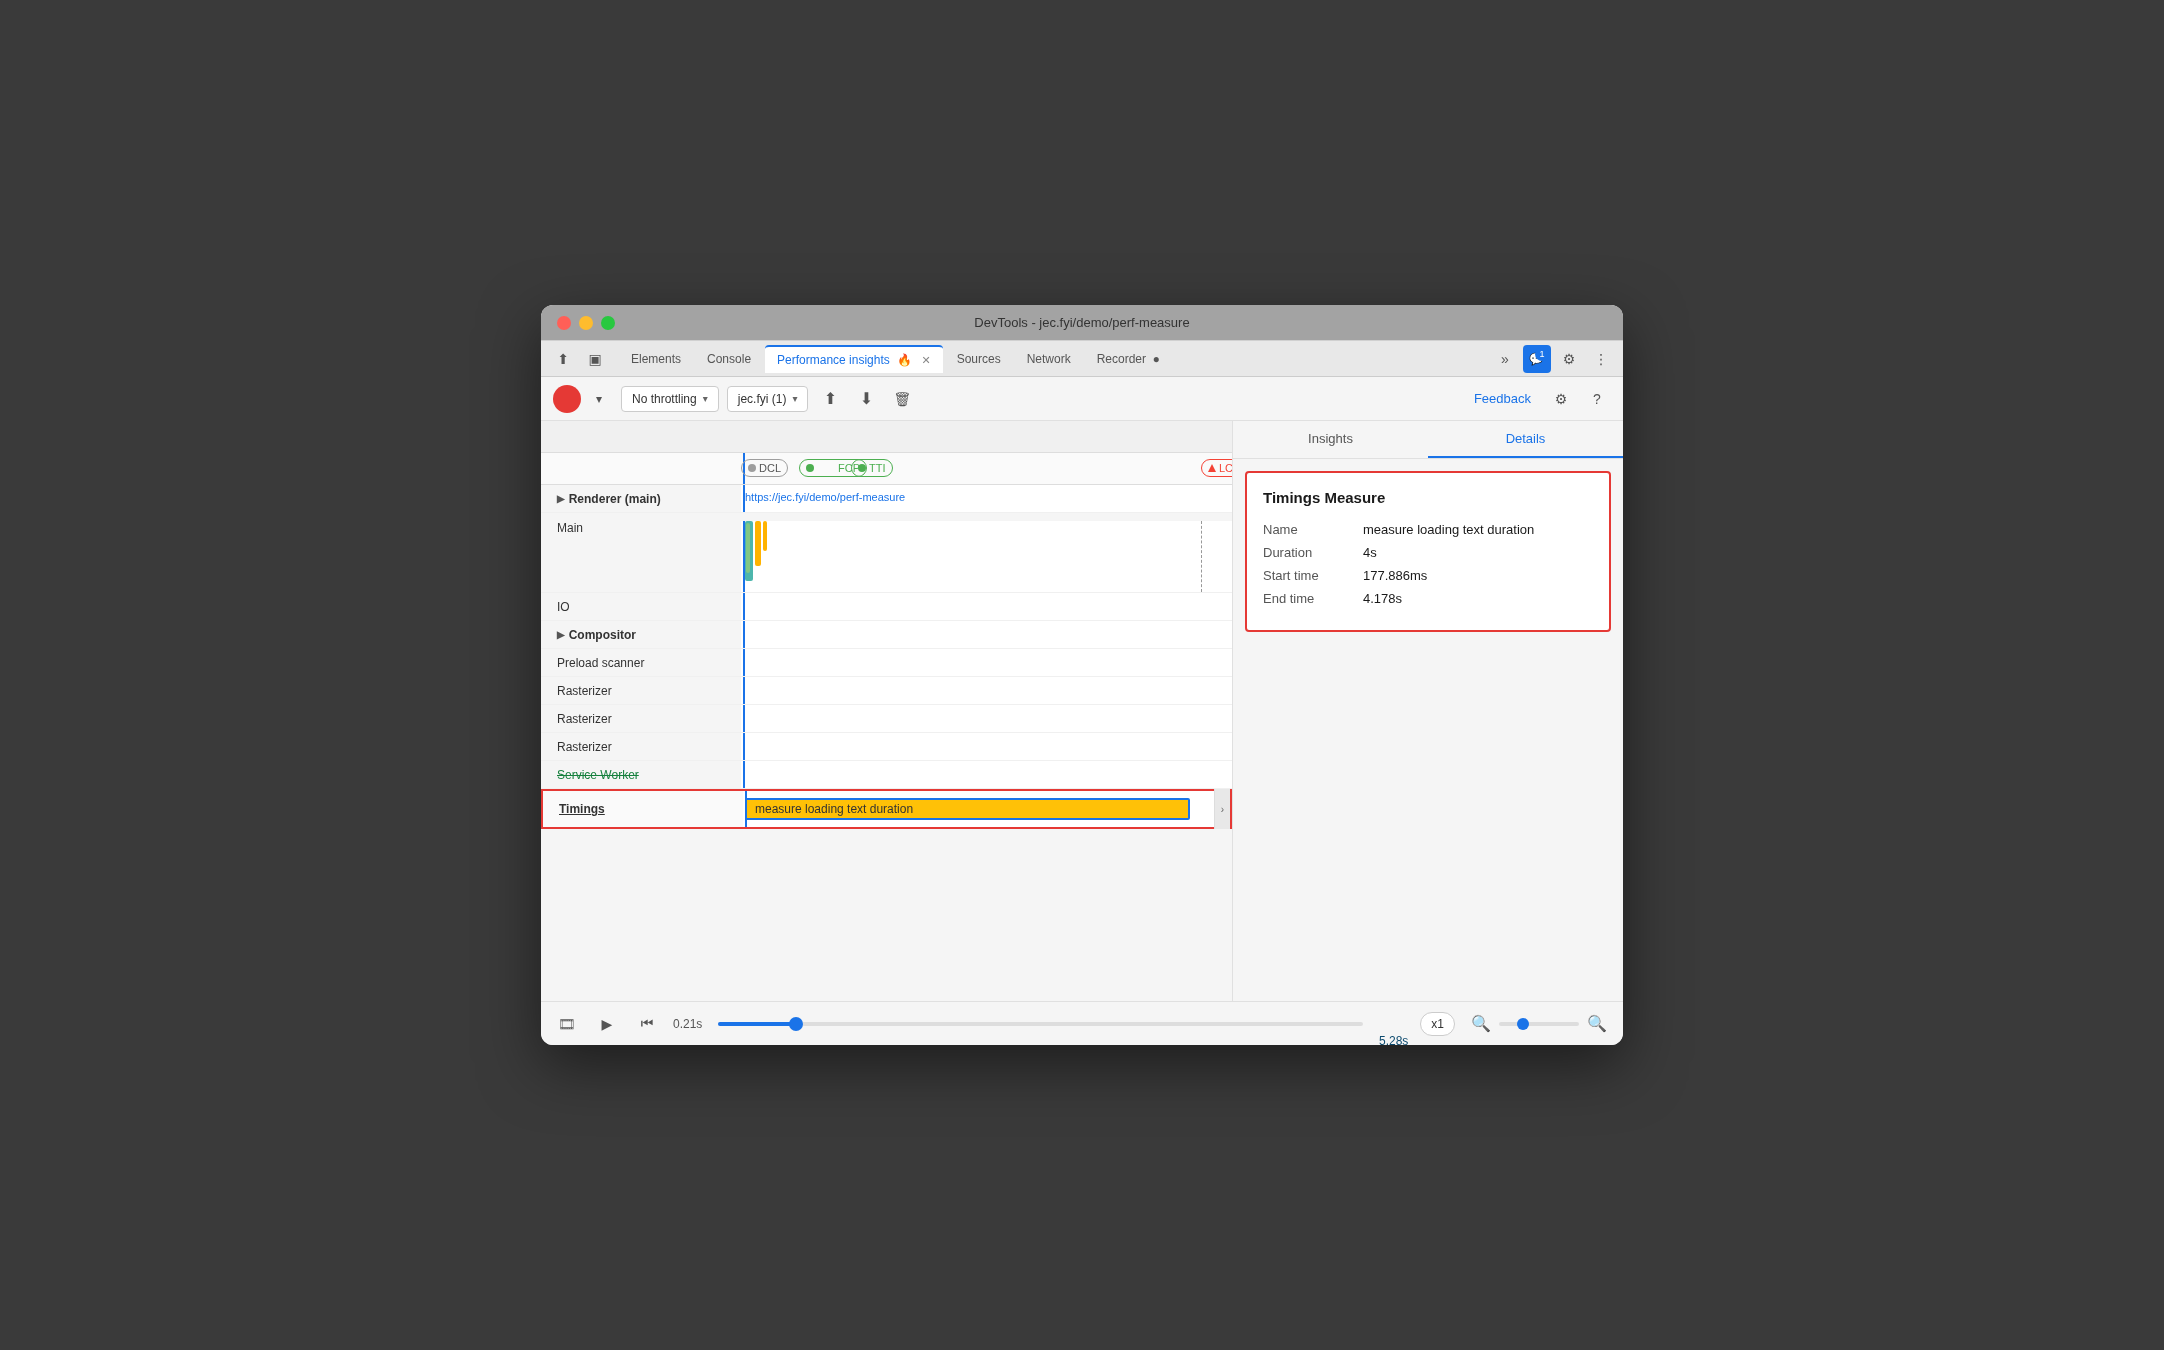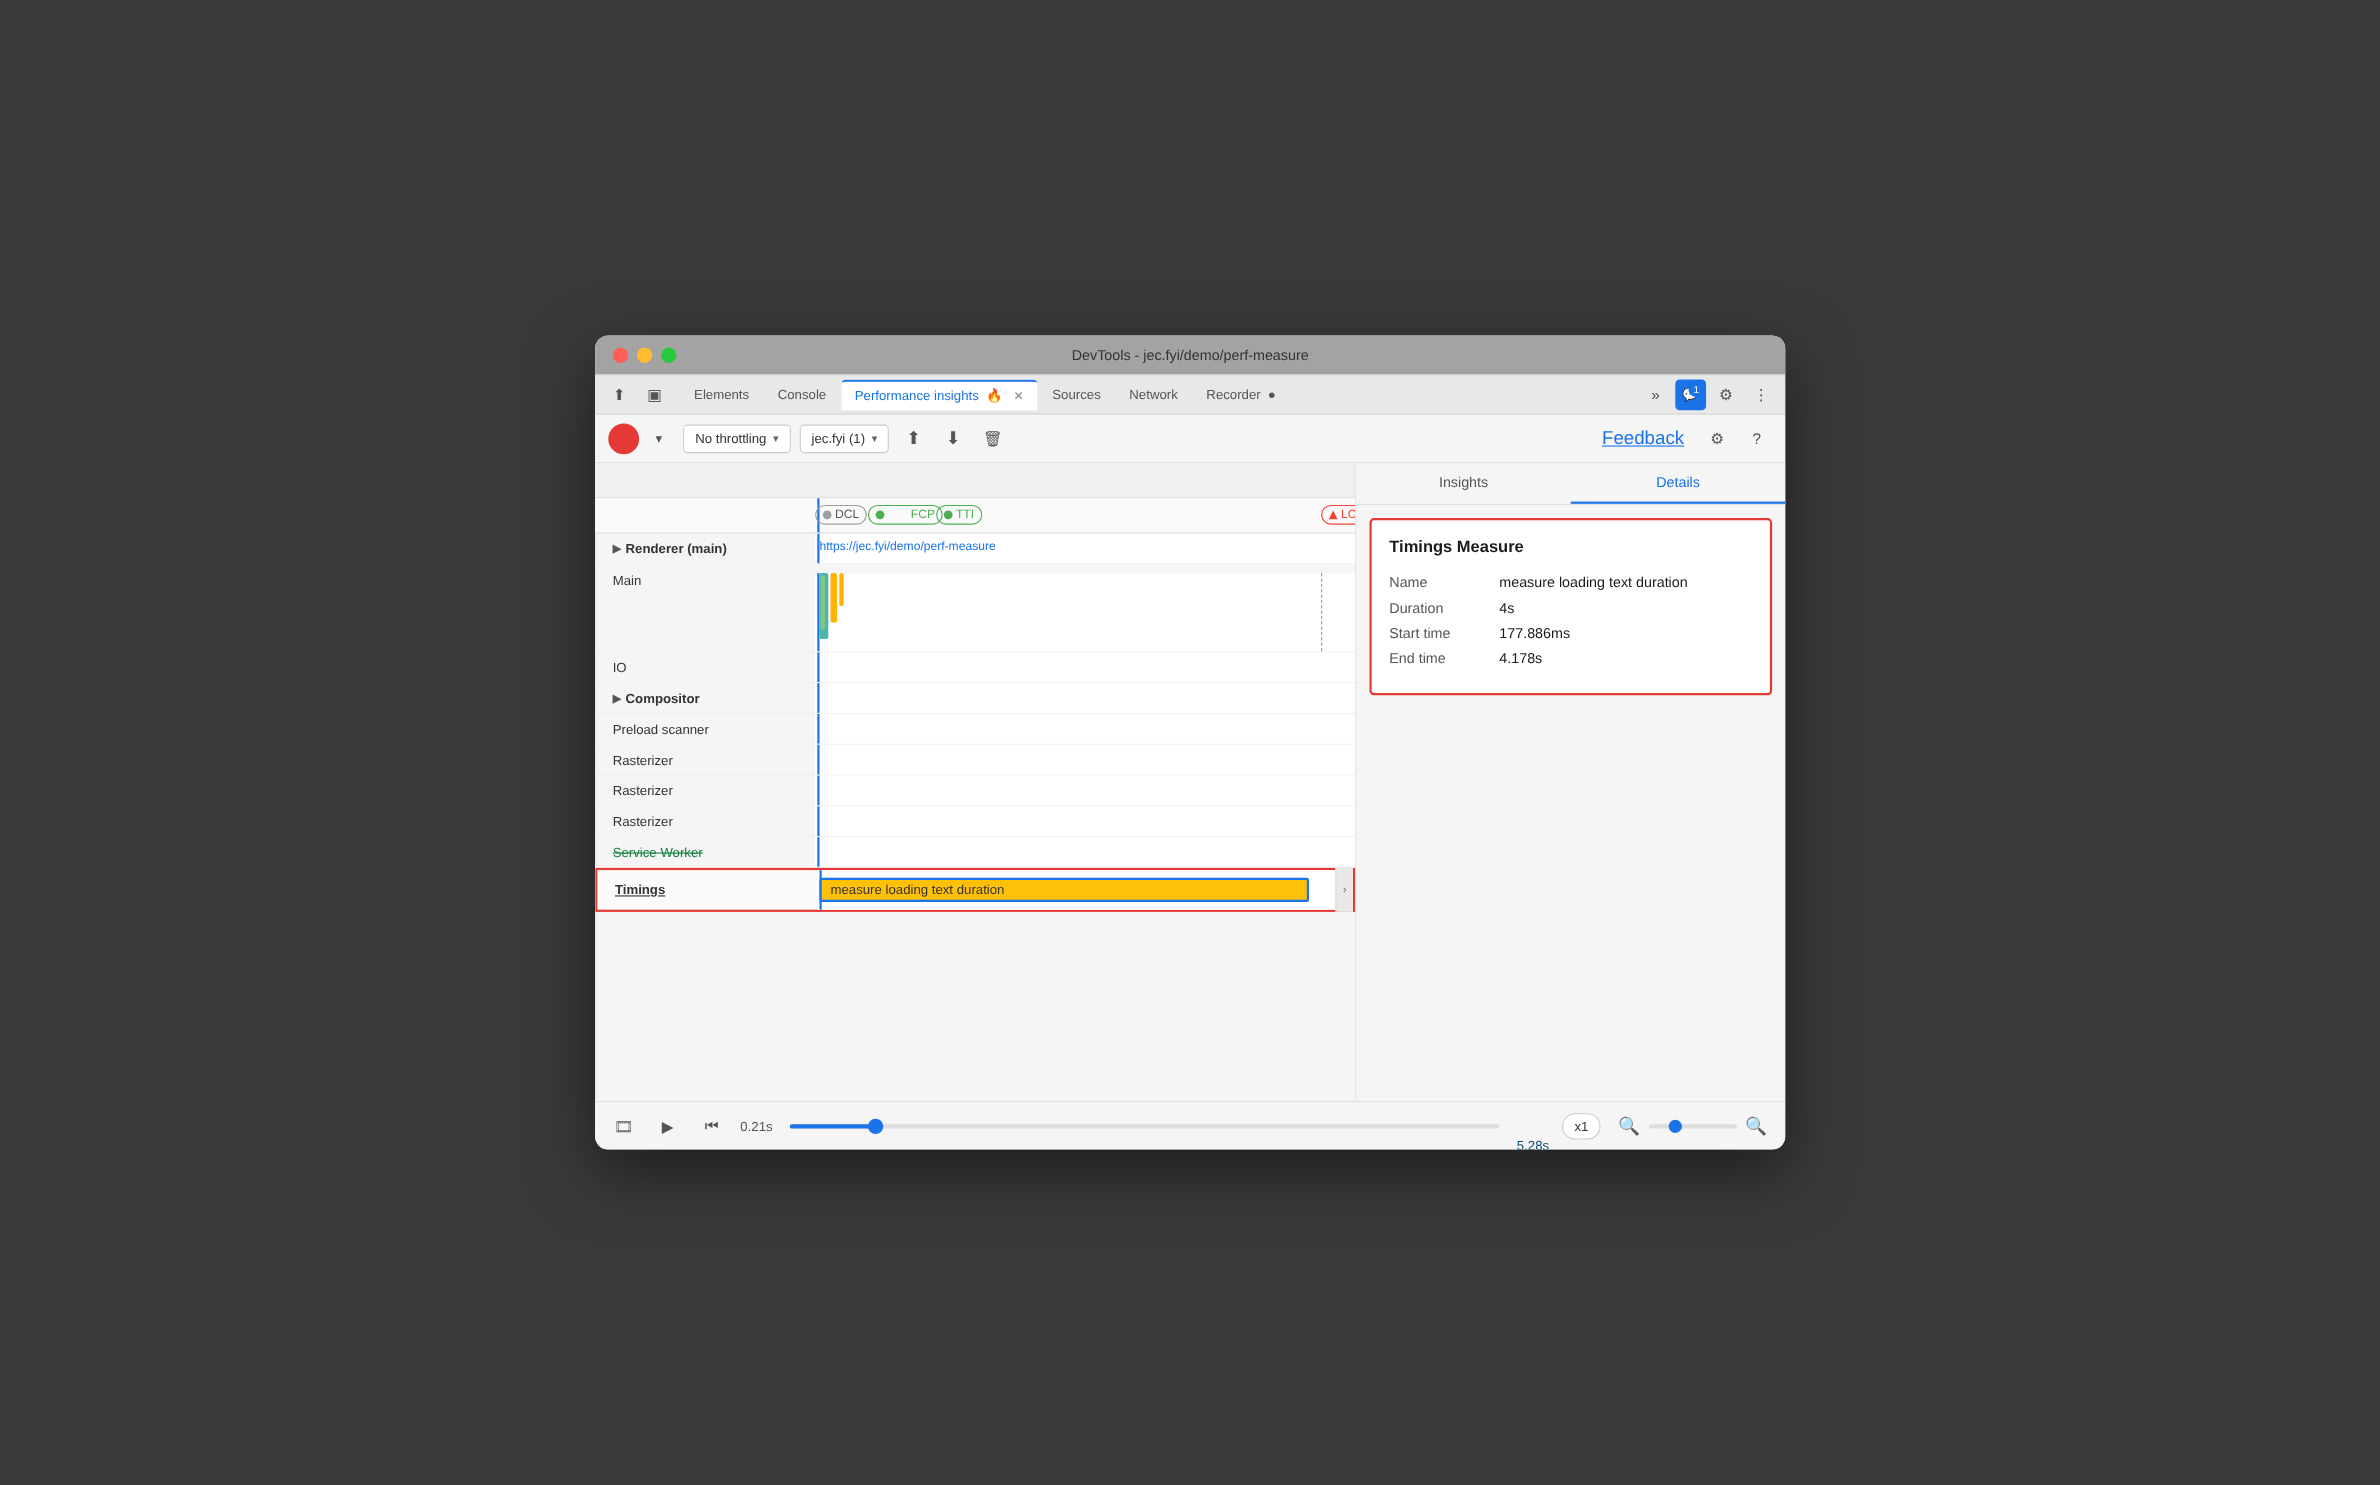--- a/index.html
+++ b/index.html
@@ -154,23 +154,22 @@
       font-size: 12px;
       color: #333;
       justify-content: center;
     }
     .dropdown-arrow {
       font-size: 10px;
       color: #666;
     }
     .toolbar-separator { flex: 1; }
     .feedback-link {
-      font-size: 17px;
+      font-size: 13px;
       color: #1a73e8;
-      text-decoration: underline;
       cursor: pointer;
       margin-right: 8px;
     }
     
     .main-content {
       display: flex;
       height: 580px;
     }
     
     .timeline-panel {
@@ -226,21 +225,21 @@
       align-items: center;
       gap: 3px;
       font-size: 11px;
       padding: 2px 6px;
       border-radius: 10px;
       border: 1px solid;
       top: 6px;
       cursor: pointer;
     }
     .ms-dcl { border-color: #9e9e9e; color: #555; left: 0px; }
-    .ms-fcp { border-color: #4caf50; color: #4caf50; left: 48px; gap: 24px; }
+    .ms-fcp { border-color: #4caf50; color: #4caf50; left: 58px; gap: 24px; }
     .ms-tti { border-color: #4caf50; color: #4caf50; left: 110px; }
     .ms-lcp { border-color: #f44336; color: #f44336; left: 460px; }
     .ms-dot { width: 8px; height: 8px; border-radius: 50%; }
     .ms-dot-grey { background: #9e9e9e; }
     .ms-dot-green { background: #4caf50; }
     .ms-triangle { width: 0; height: 0; border-left: 4px solid transparent; border-right: 4px solid transparent; border-bottom: 8px solid #f44336; }
     
     .timeline-rows {
       flex: 1;
       overflow-y: auto;

